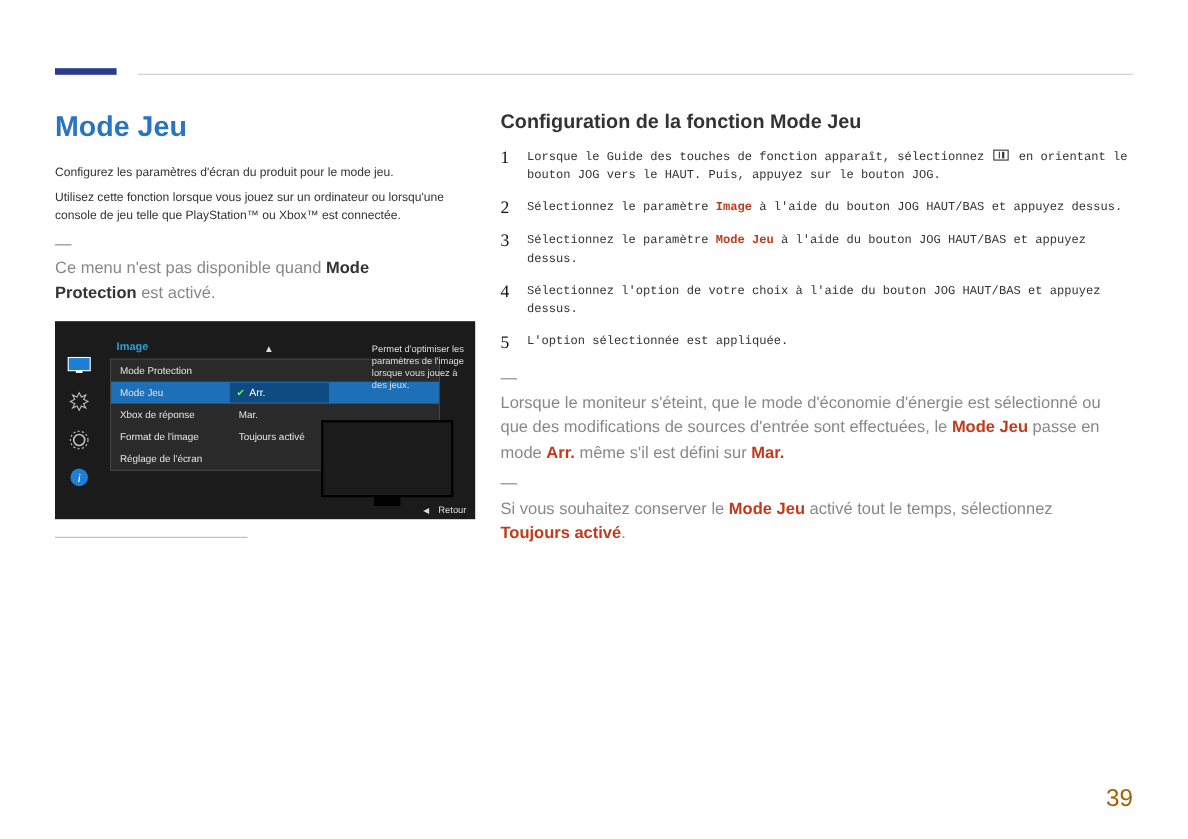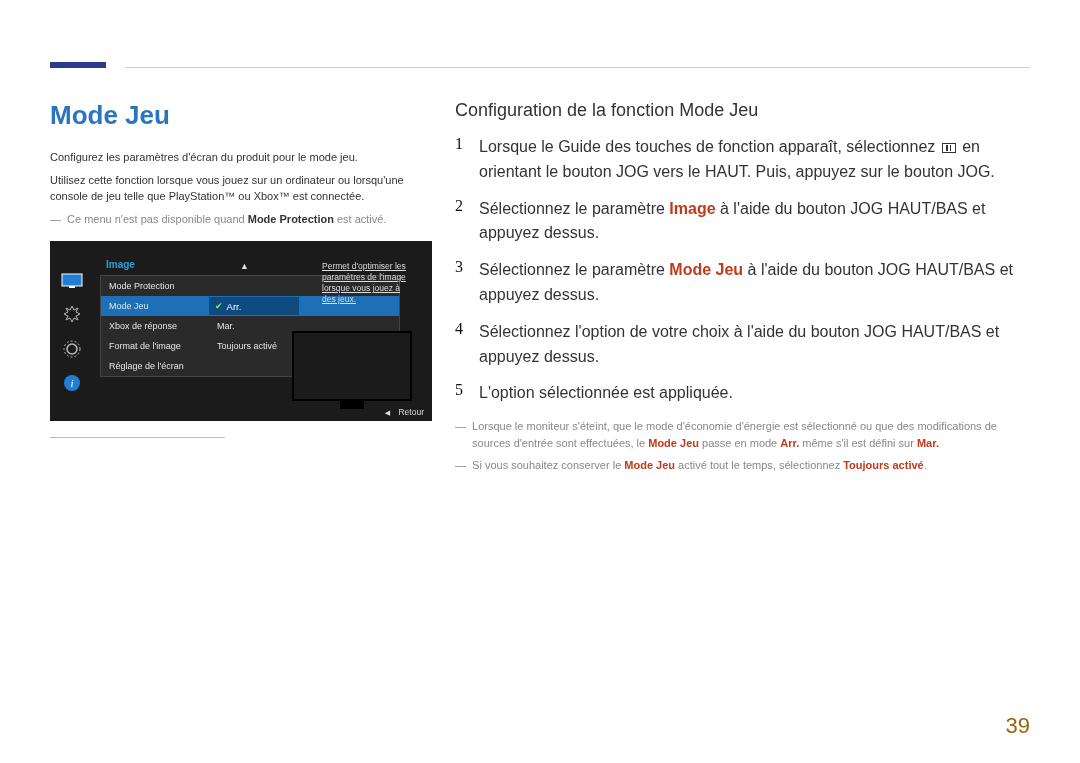--- a/index.html
+++ b/index.html
@@ -44,21 +44,21 @@
     font-weight: bold;
     margin-bottom: 18px;
   }
   .body-text {
     font-size: 11px;
     line-height: 1.5;
     color: #333;
     margin-bottom: 6px;
   }
   .note-text {
-    font-size: 11px;
+    font-size: 15px;
     color: #888;
     line-height: 1.5;
     margin-top: 6px;
   }
   .note-dash {
     display: inline-block;
     width: 14px;
     vertical-align: top;
   }
   .note-body { display: inline-block; width: calc(100% - 18px); vertical-align: top; }
@@ -115,26 +115,25 @@
   .osd-row .val { width: 90px; padding-left: 8px; font-size: 9px; color: #e5e5e5; }
   .osd-row.sel { background: #1d6fb8; }
   .osd-row.sel .val-box {
     background: #0f4a80;
     width: 90px; height: 18px; display: flex; align-items: center;
     padding-left: 6px;
   }
   .osd-check { color: #5cff5c; margin-right: 4px; font-size: 9px; }
   .osd-desc {
     position: absolute;
-    right: 24px; top: 20px;
+    right: 8px; top: 20px;
     width: 86px;
     font-size: 8.5px;
     line-height: 1.3;
     color: #ddd;
-    text-decoration: underline;
   }
   .osd-monitor {
     position: absolute;
     right: 20px; top: 90px;
     width: 120px; height: 70px;
     border: 2px solid #000;
     background: #1b1b1b;
   }
   .osd-monitor::after {
     content: "";
@@ -157,38 +156,39 @@
     margin-bottom: 8px;
   }
   .caption {
     font-size: 9.5px;
     color: #9a9a9a;
     padding-left: 8px;
     text-indent: -8px;
   }
   h2.section-title {
     font-size: 18px;
-    font-weight: normal;
+    font-weight: bold;
     color: #333;
     margin-bottom: 14px;
   }
   .step-row { display: flex; margin-bottom: 12px; }
   .step-num {
     font-family: "Georgia", serif;
     font-size: 16px;
     font-weight: normal;
     width: 24px;
     flex-shrink: 0;
     color: #111;
   }
   .step-text {
-    font-size: 16px;
+    font-size: 11px;
     line-height: 1.55;
     color: #333;
     flex: 1;
+    font-family: Liberation Mono, monospace;
   }
   .inline-icon {
     display: inline-block;
     width: 14px; height: 10px;
     border: 1.5px solid #333;
     position: relative;
     vertical-align: -1px;
     margin: 0 2px;
   }
   .inline-icon::before, .inline-icon::after {

